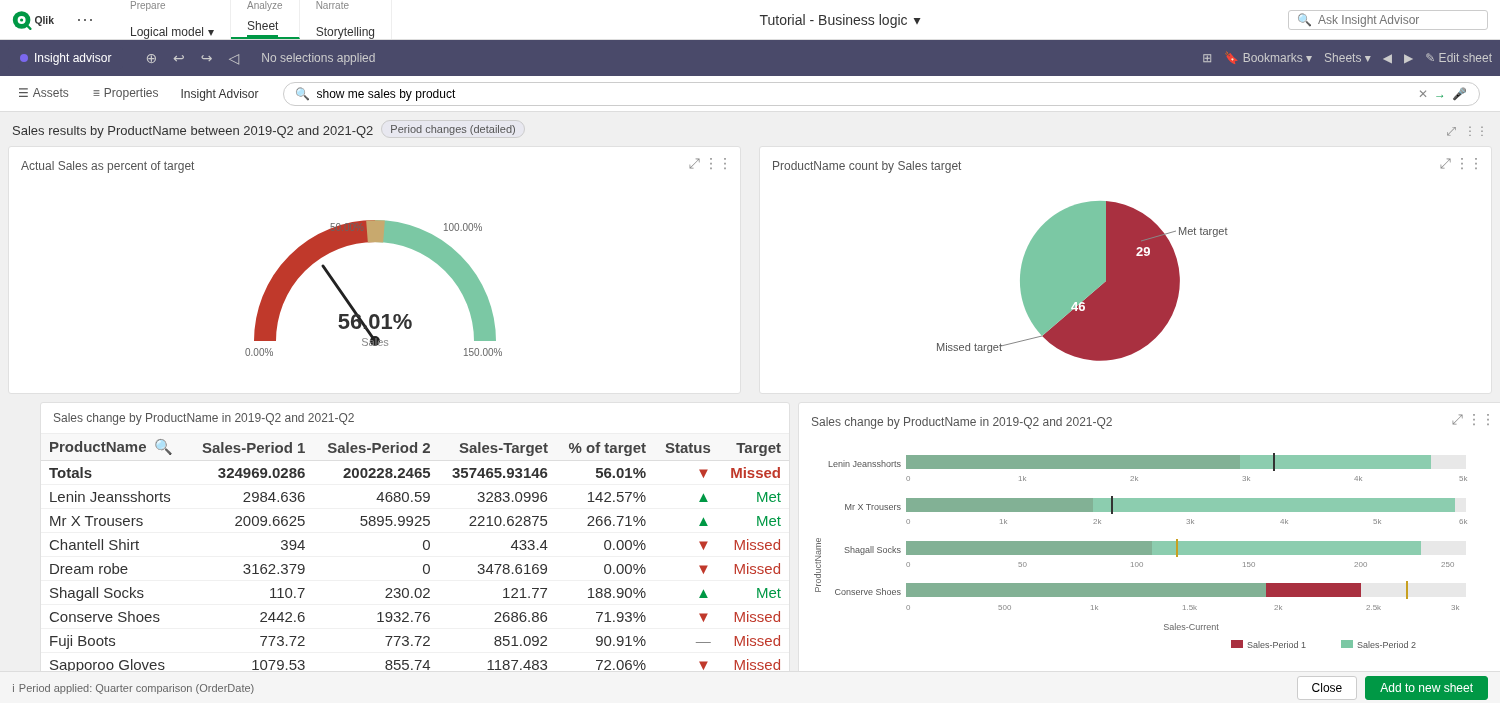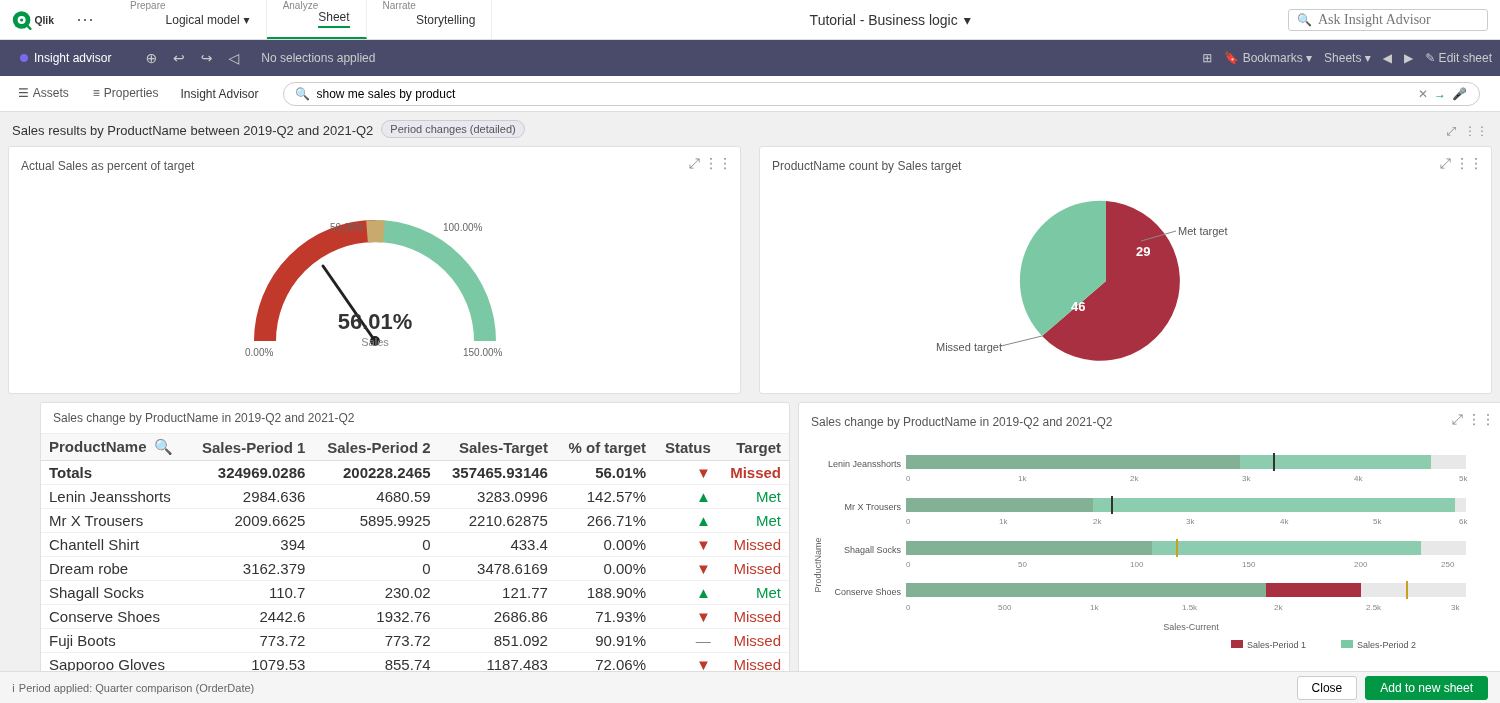--- a/index.html
+++ b/index.html
@@ -3,21 +3,21 @@
   <meta charset="utf-8">
   <style>
     * { box-sizing: border-box; margin: 0; padding: 0; }
     body { font-family: 'Segoe UI', Arial, sans-serif; font-size: 12px; background: #f5f5f5; color: #333; width: 1500px; height: 703px; overflow: hidden; }
 
     
     .top-nav { display: flex; align-items: center; height: 40px; background: #fff; border-bottom: 1px solid #ddd; padding: 0 12px; gap: 0; }
     .qlik-logo { display: flex; align-items: center; gap: 4px; margin-right: 16px; }
     .qlik-logo-svg { width: 48px; height: 22px; }
     .nav-dots { font-size: 18px; color: #555; margin-right: 20px; cursor: pointer; }
-    .nav-section { display: flex; flex-direction: row; justify-content: space-between; padding: 0 16px; border-right: 1px solid #eee; height: 100%; }
+    .nav-section { display: flex; flex-direction: column; justify-content: space-between; padding: 0 16px; border-right: 1px solid #eee; height: 100%; }
     .nav-section-label { font-size: 10px; color: #888; }
     .nav-section-title { font-size: 12px; color: #333; font-weight: 500; display: flex; align-items: center; gap: 4px; }
     .nav-section-title .underline { border-bottom: 2px solid #009845; padding-bottom: 2px; }
     .nav-center { flex: 1; display: flex; justify-content: center; align-items: center; }
     .nav-title { font-size: 14px; color: #333; display: flex; align-items: center; gap: 6px; cursor: pointer; }
     .nav-right { display: flex; align-items: center; gap: 8px; }
     .ask-input { display: flex; align-items: center; border: 1px solid #ccc; border-radius: 3px; padding: 2px 8px; gap: 6px; width: 200px; }
     .ask-input input { border: none; outline: none; font-size: 12px; width: 140px; }
 
     
@@ -124,21 +124,21 @@
   </div>
   <div class="nav-center">
     <div class="nav-title">
       <span>Tutorial - Business logic</span>
       <span>▾</span>
     </div>
   </div>
   <div class="nav-right">
     <div class="ask-input">
       <span style="color:#888;">🔍</span>
-      <input type="text" style="border: none; outline: none; font-size: 14px; color: rgb(136, 136, 136); width: 130px; font-family: Liberation Serif, serif;" placeholder="Ask Insight Advisor">
+      <input type="text" style="border: none; outline: none; font-size: 12px; color: rgb(136, 136, 136); width: 130px;" placeholder="Ask Insight Advisor">
     </div>
   </div>
 </div>
 
 <div class="second-nav">
   <button class="insight-btn">
     <span class="dot"></span>
     <span>Insight advisor</span>
   </button>
   <div class="nav-icons">

